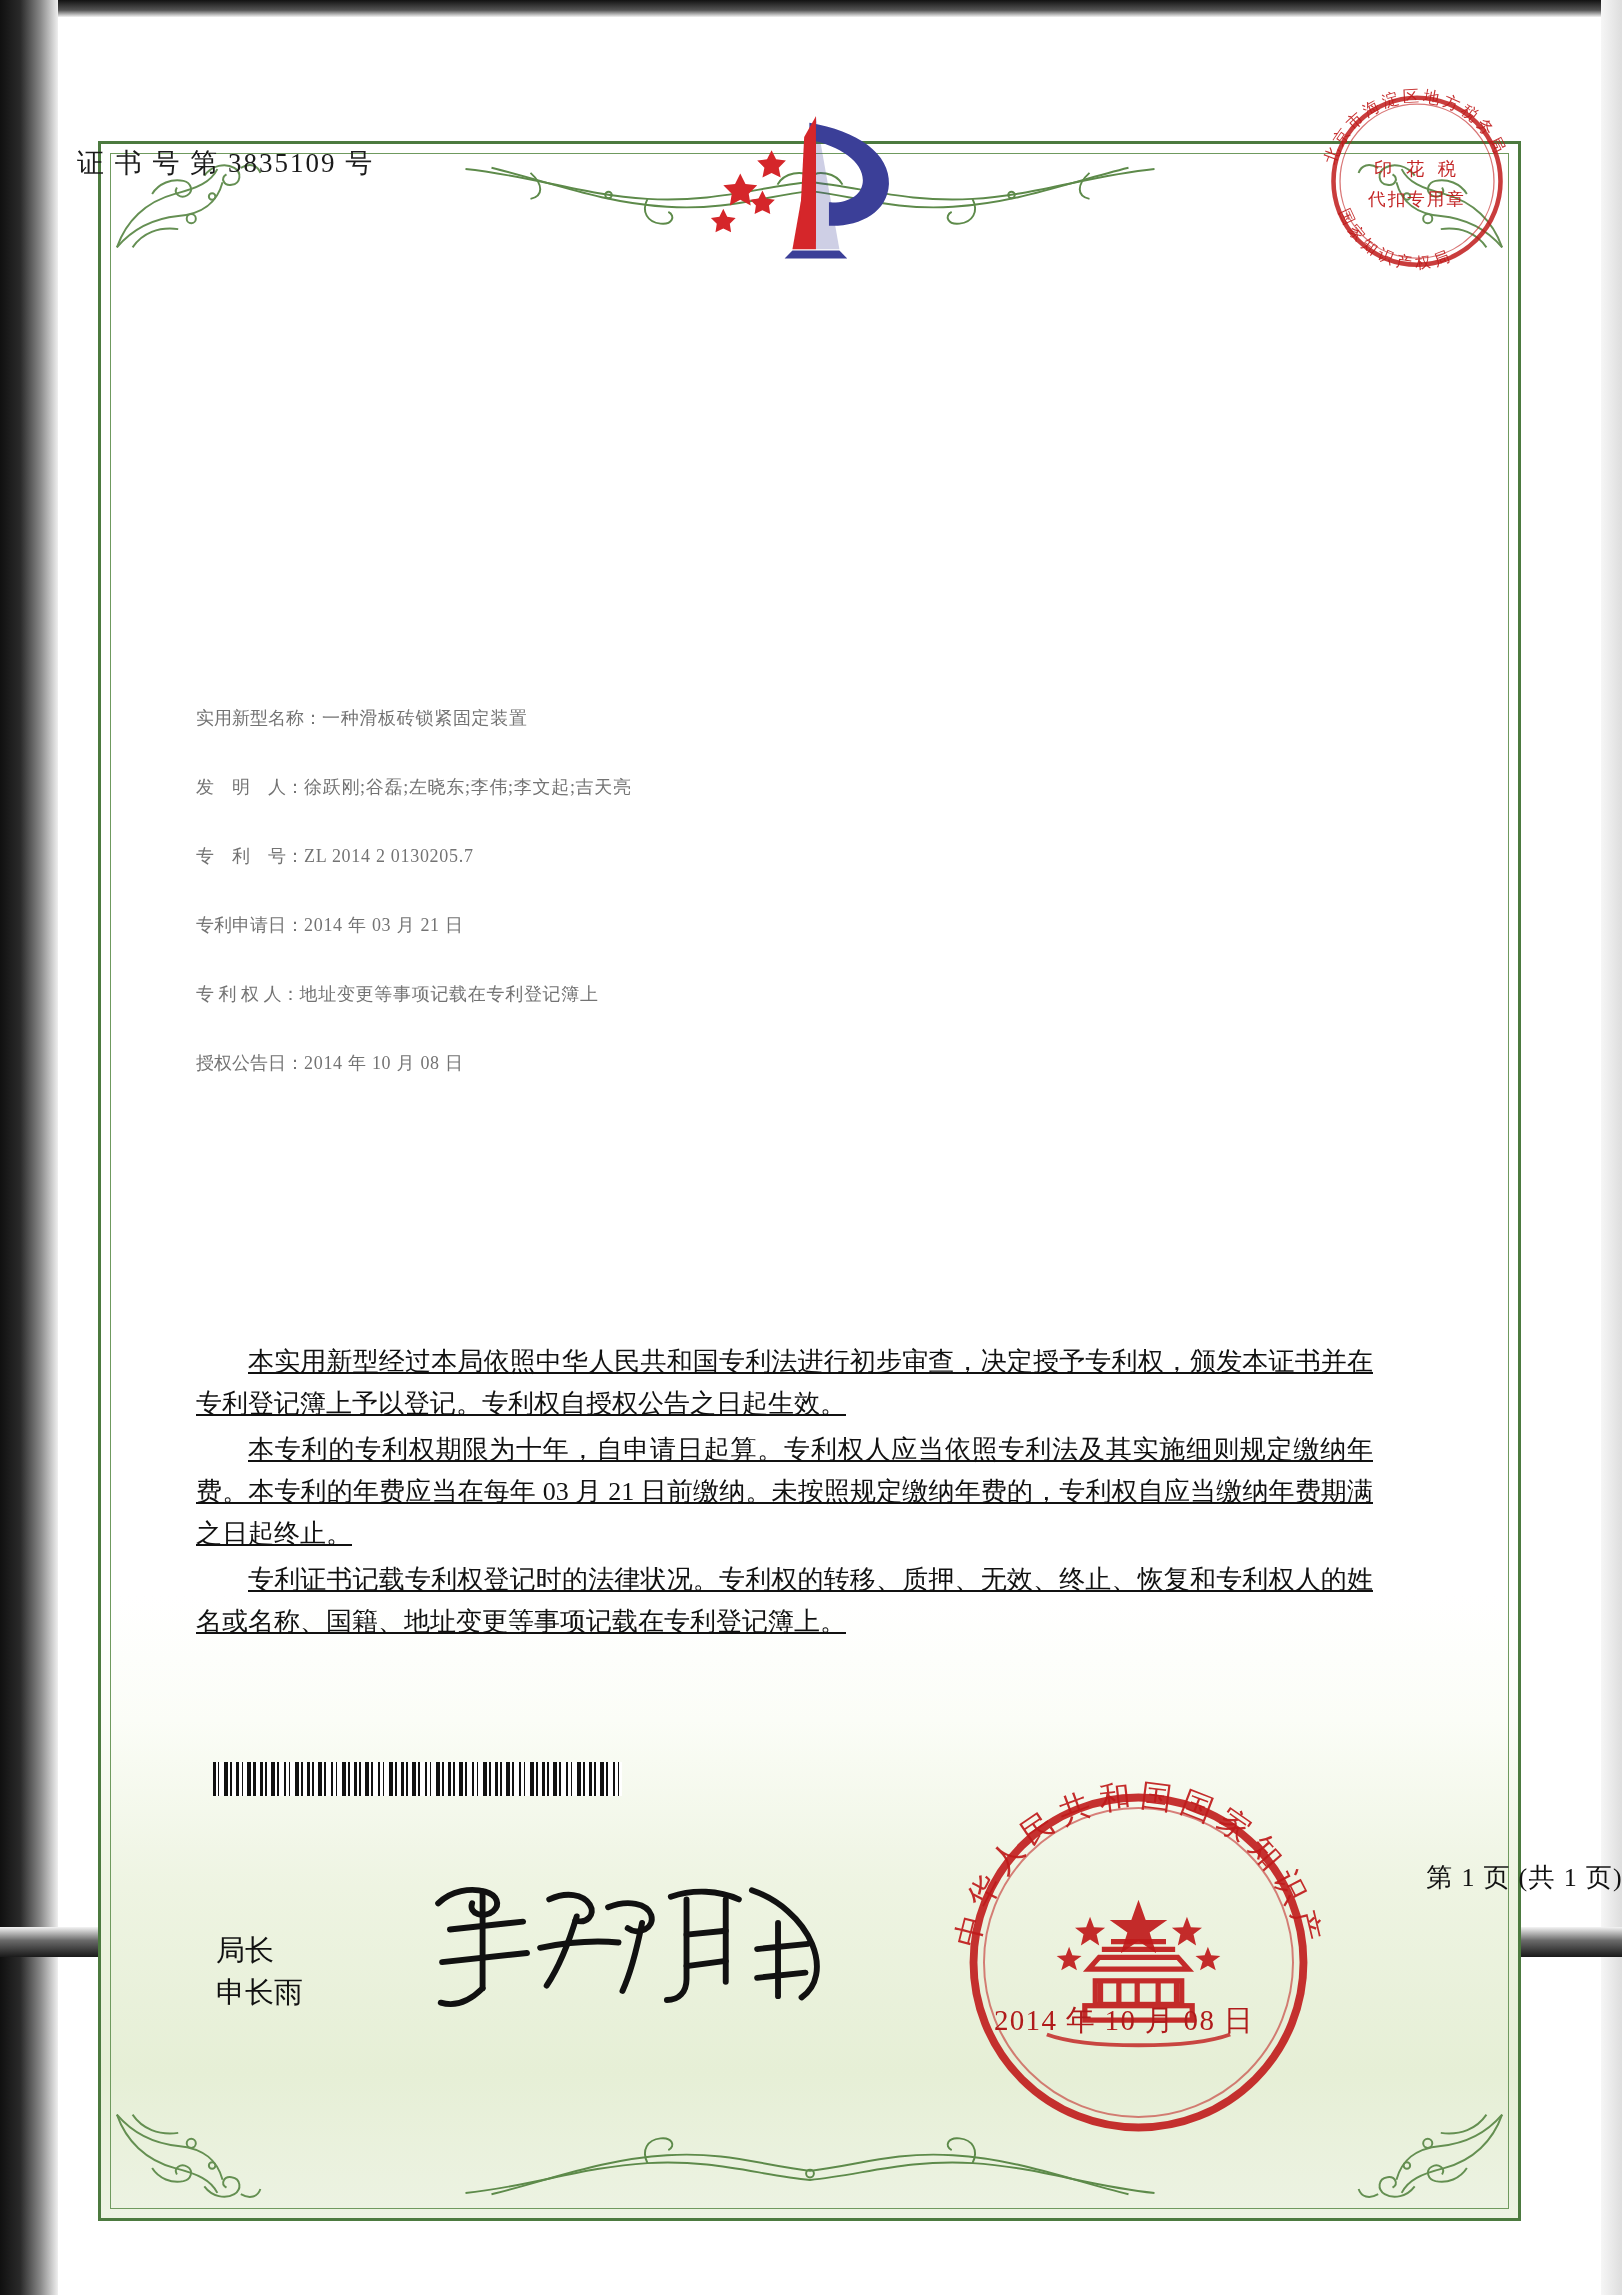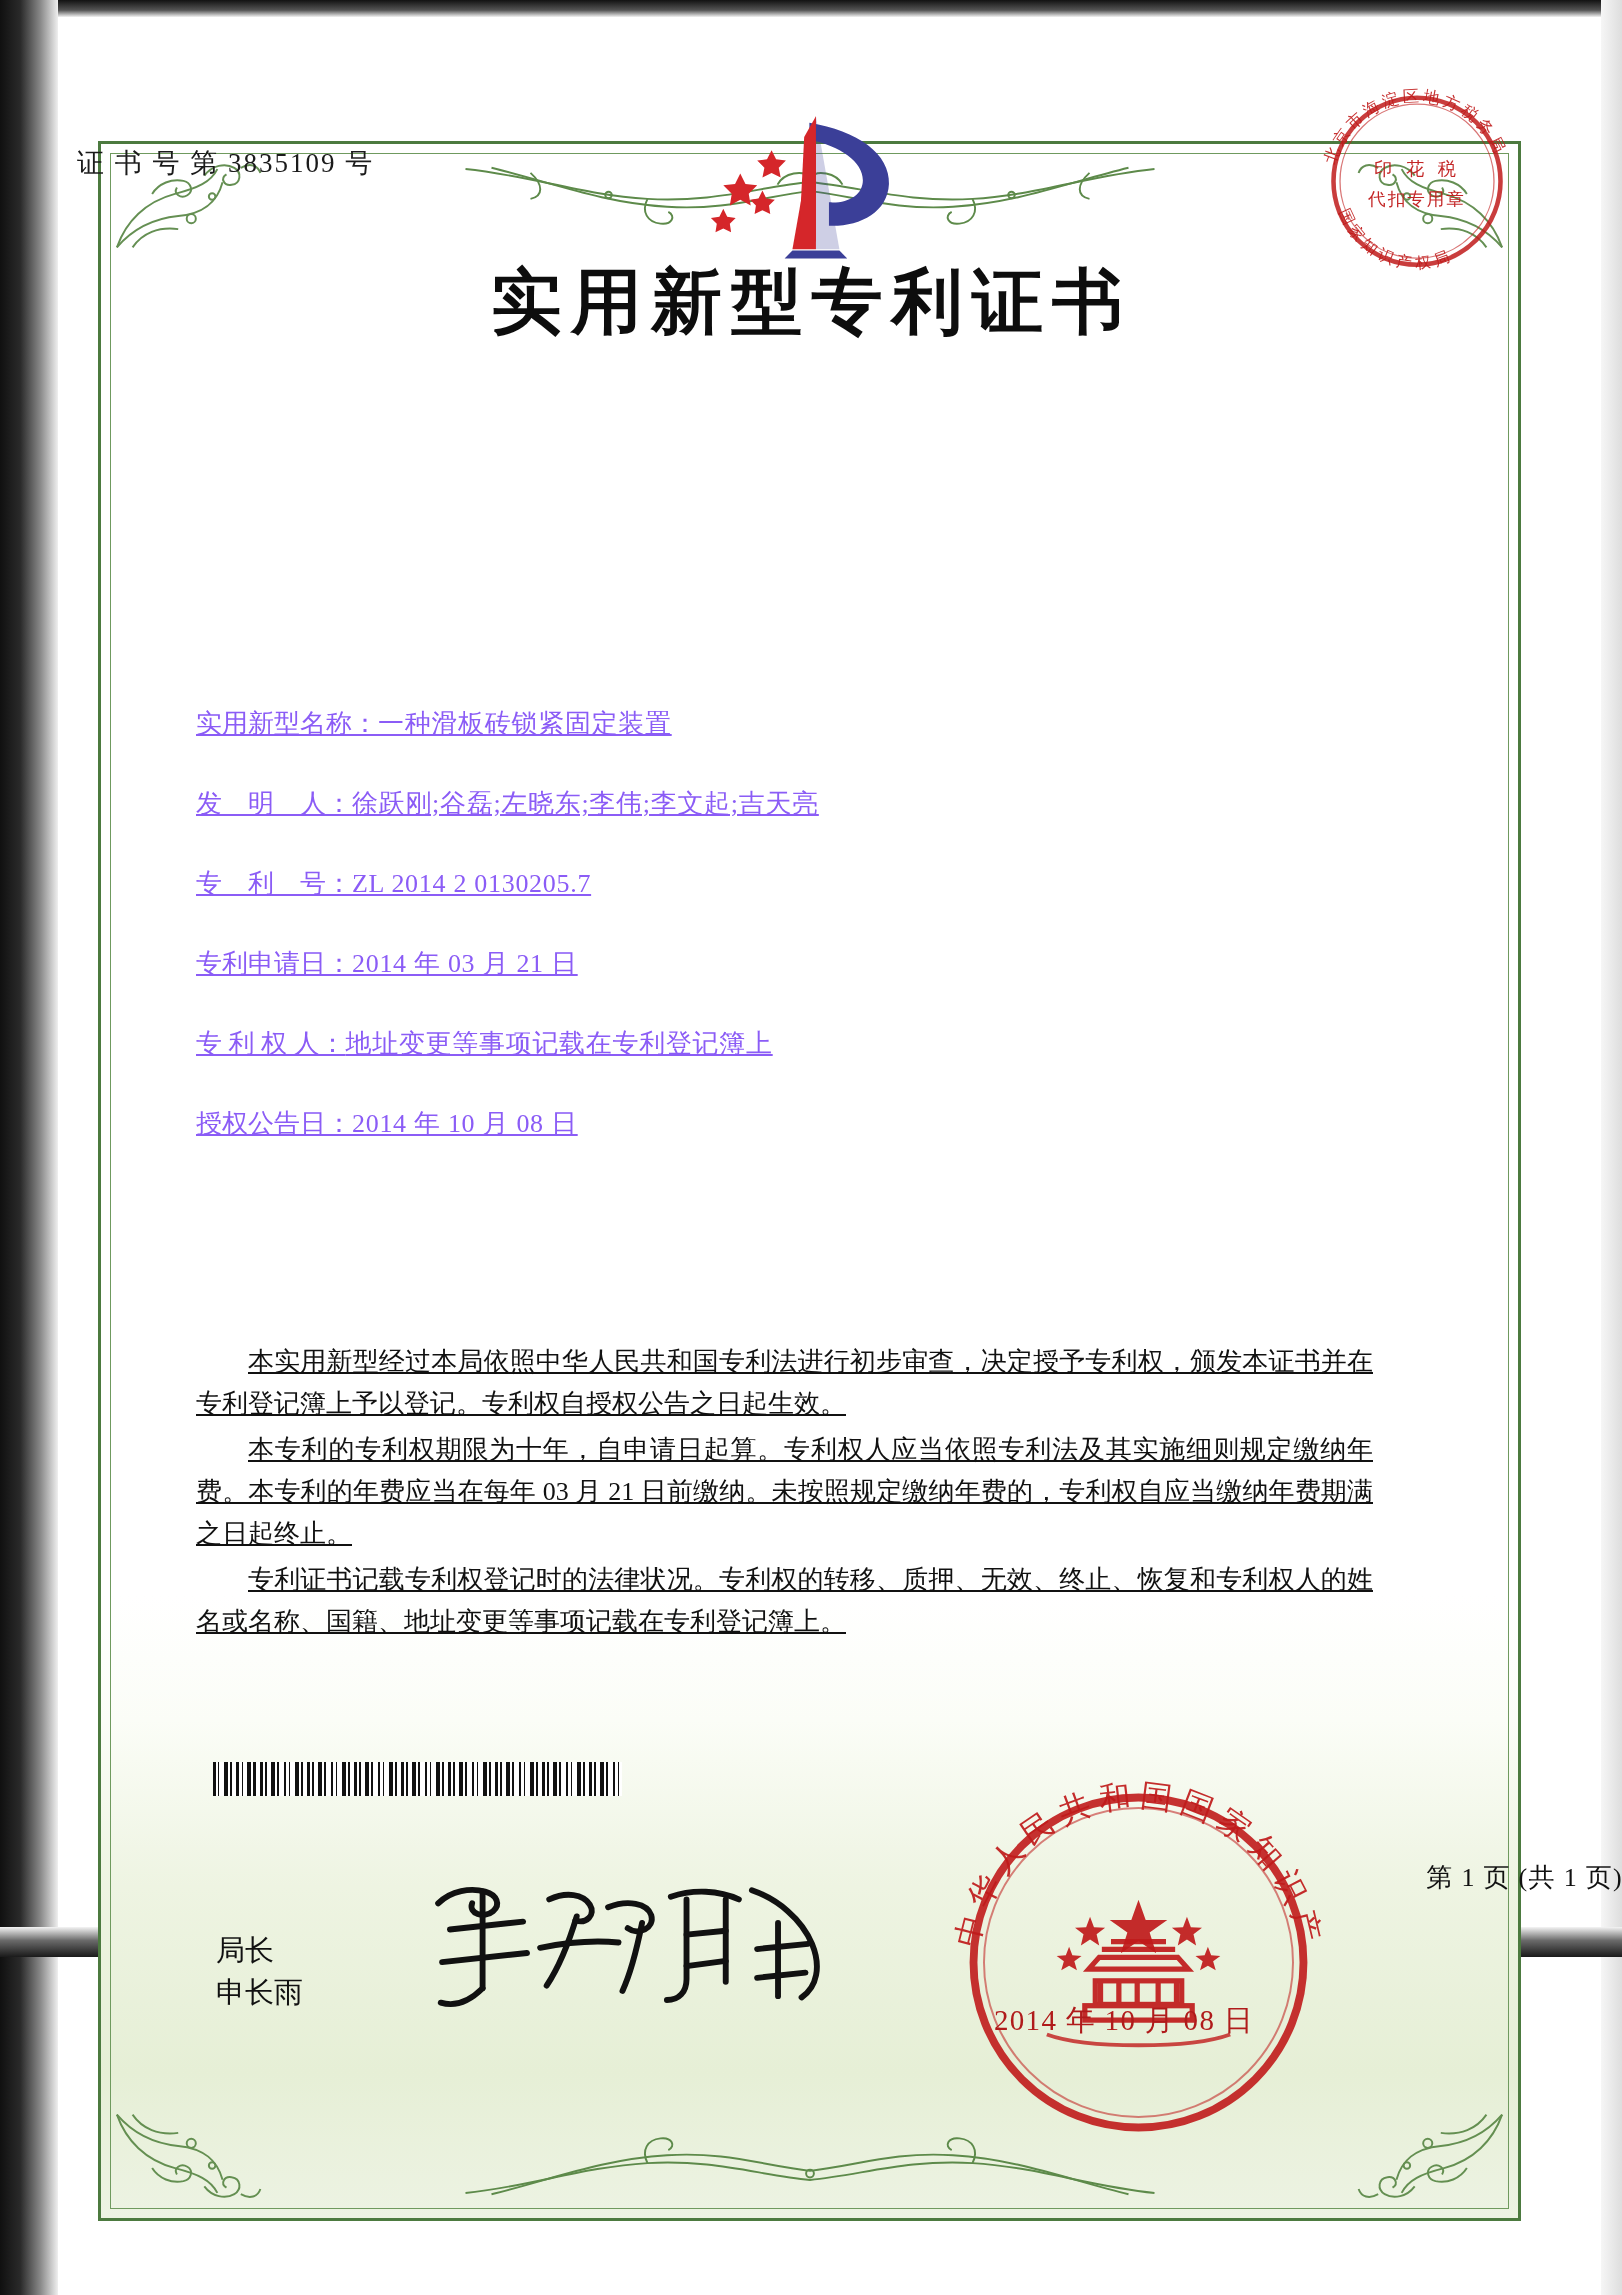--- a/index.html
+++ b/index.html
@@ -151,26 +151,25 @@
   .stamp-tax svg { width: 100%; height: 100%; display: block; }
 
   
   .fields {
     position: absolute;
     left: 196px;
     top: 706px;
     width: 1112px;
   }
   .field {
-    font-size: 26px;
-    color: #8b5cf6;
+    font-size: 18px;
+    color: #737373;
     margin-bottom: 45px;
     white-space: nowrap;
     letter-spacing: 0.7px;
-    text-decoration: underline;
   }
   .field .lbl { letter-spacing: 0px; }
   .field .val { letter-spacing: 0.7px; }
   .sp-inv { letter-spacing: 13px; }
 
   
   .paras {
     position: absolute;
     left: 196px;
     top: 1341px;
@@ -351,21 +350,20 @@
         <polygon points="104,122 110,134 123,136 114,145 116,158 104,152 92,158 94,145 85,136 98,134"></polygon>
       </g>
       <path d="M186 8 L186 212 L150 212 L186 8 Z" fill="#d5262a"></path>
       <path d="M186 8 L186 212 L222 212 L186 8 Z" fill="#3b3f98" opacity="0.25"></path>
       <path d="M176 18 C250 30 300 66 298 112 C296 156 252 178 206 176 L206 140 C236 142 258 128 258 106 C258 78 224 54 176 44 Z" fill="#3b3f98"></path>
       <path d="M150 214 L222 214 L234 226 L138 226 Z" fill="#3b3f98"></path>
       <path d="M168 40 L186 8 L186 200 L160 200 Z" fill="#d5262a"></path>
     </svg>
   </div>
 
-  <div class="main-title">实用新型专利证书</div>
 
   <div class="stamp-tax">
     <svg viewBox="0 0 330 305">
       <defs>
         <path id="taxArcTop" d="M 35 160 A 120 120 0 0 1 295 160"></path>
         <path id="taxArcBot" d="M 40 160 A 118 118 0 0 0 290 160"></path>
       </defs>
       <circle cx="165" cy="152" r="128" fill="none" stroke="#c01b1b" stroke-width="7" opacity="0.85"></circle>
       <circle cx="165" cy="152" r="118" fill="none" stroke="#c01b1b" stroke-width="2" opacity="0.6"></circle>
       <text font-size="25" fill="#c01b1b" font-family="'DejaVu Serif',serif" letter-spacing="5" opacity="0.9">

